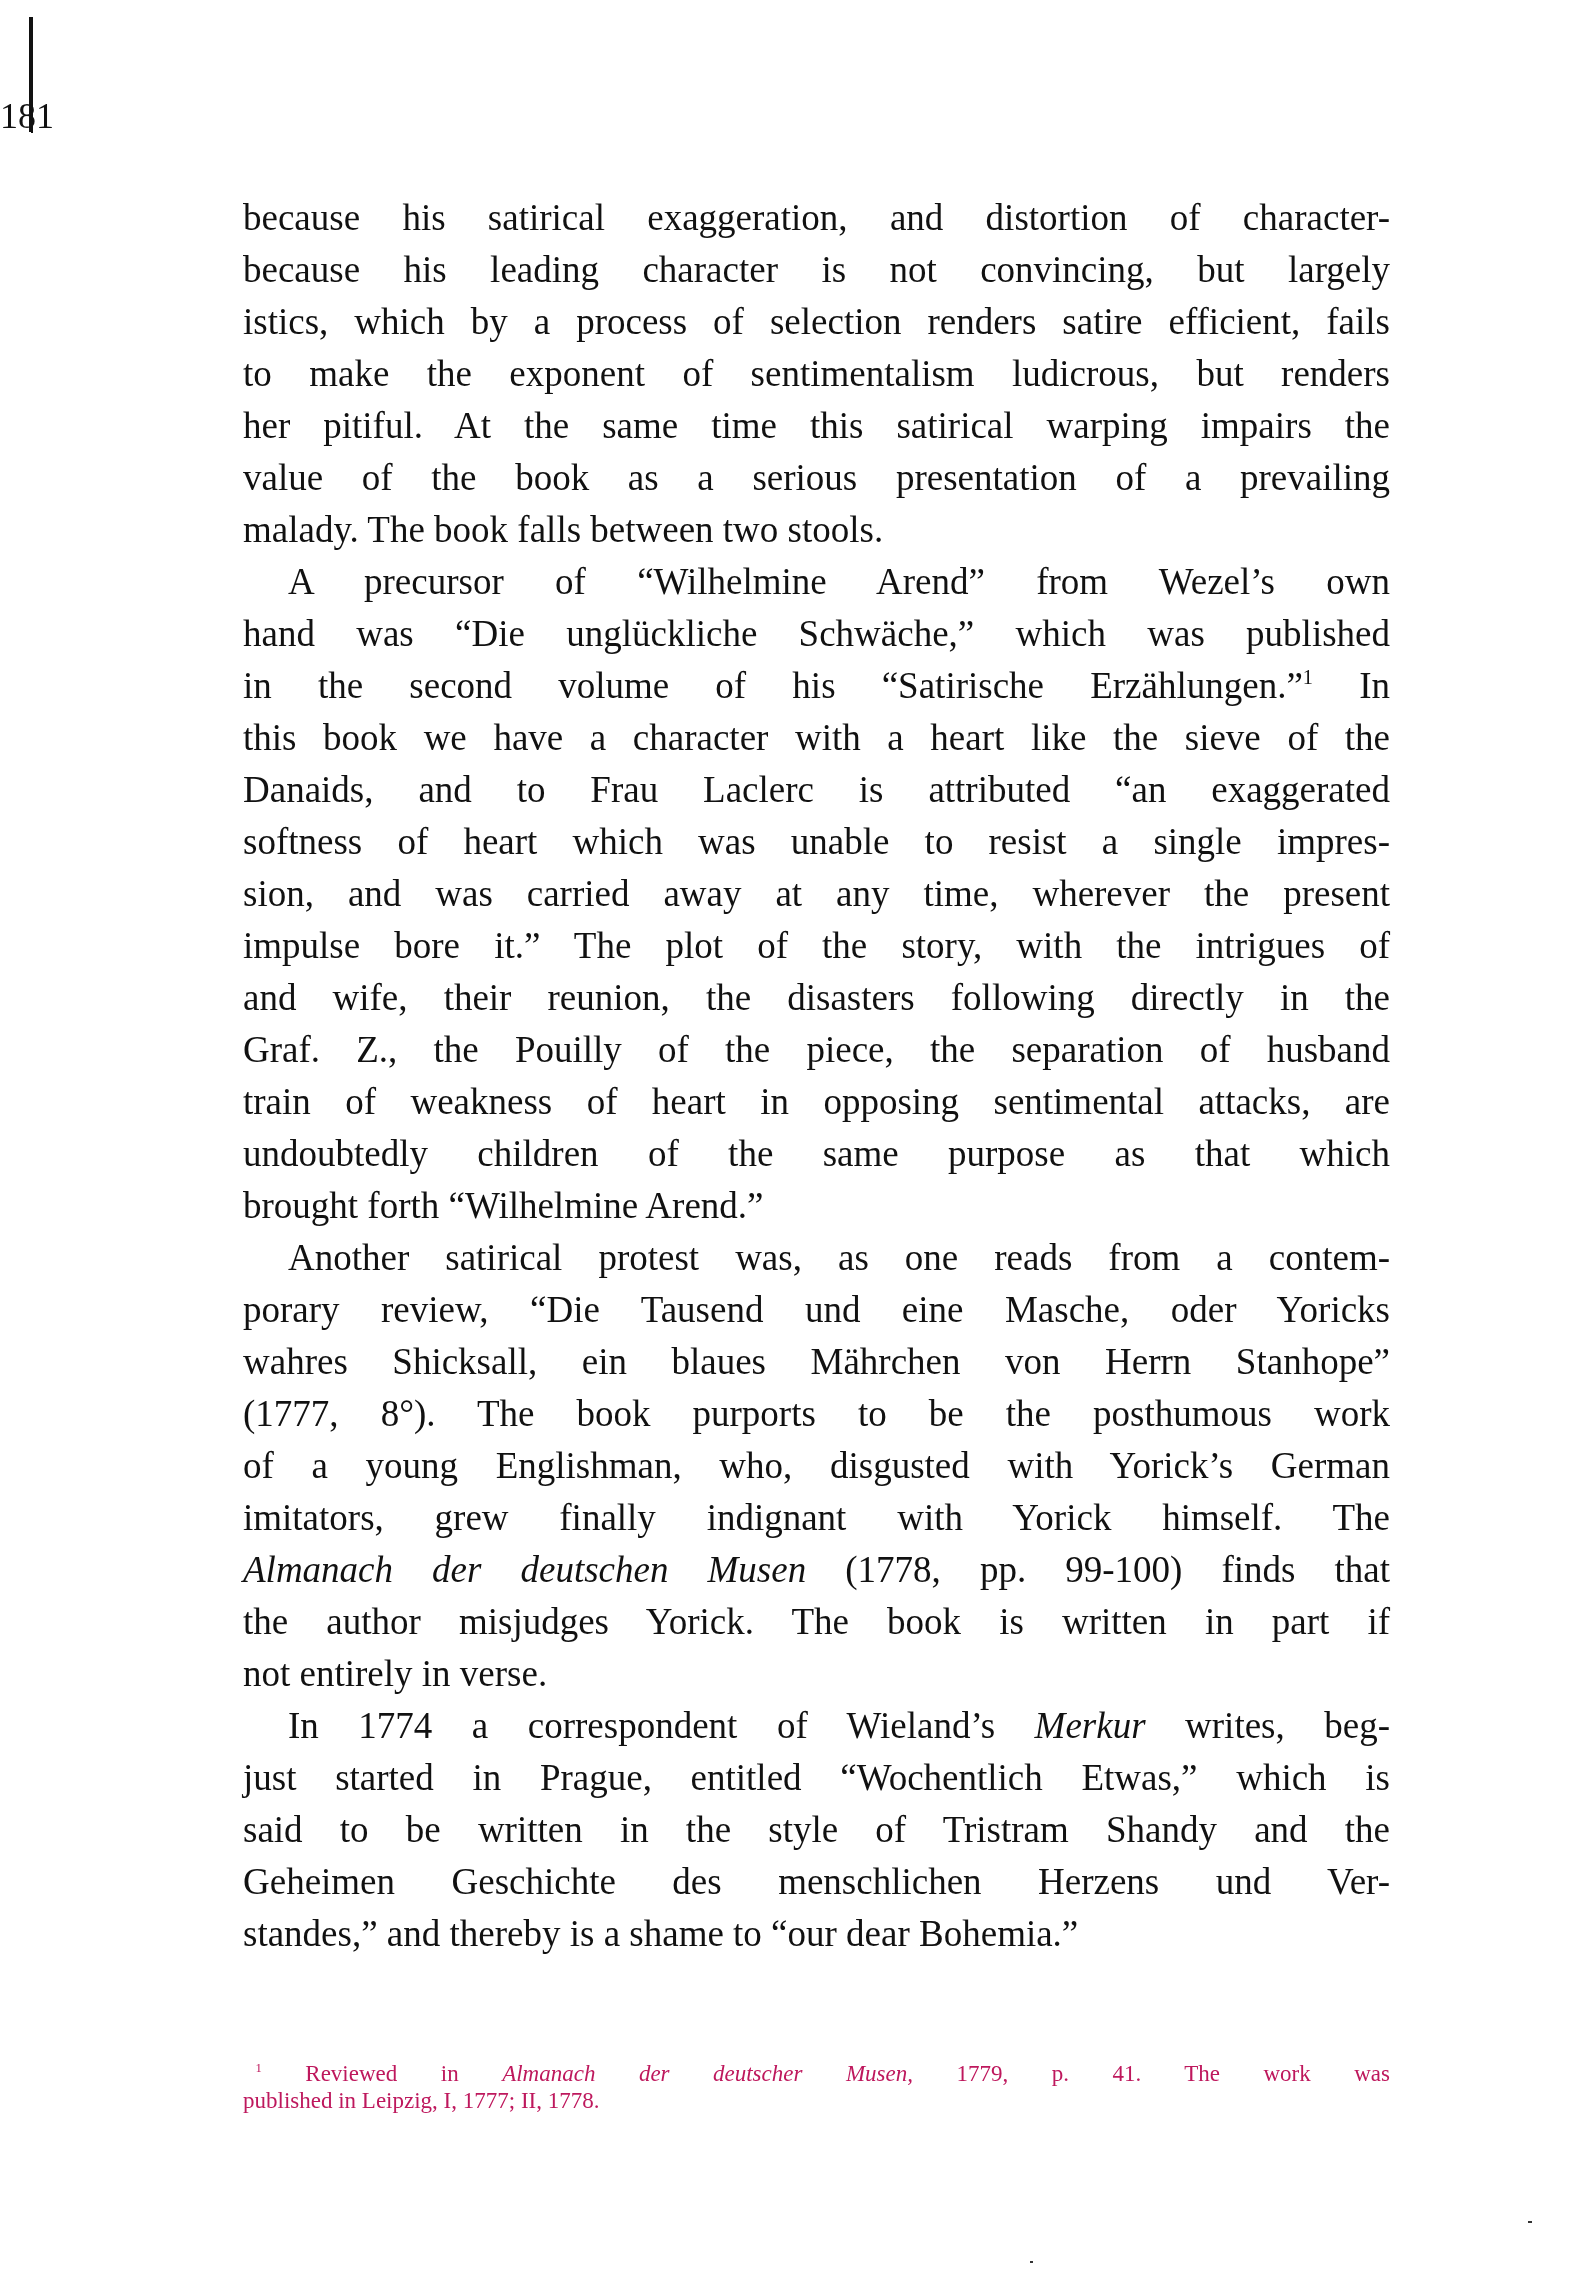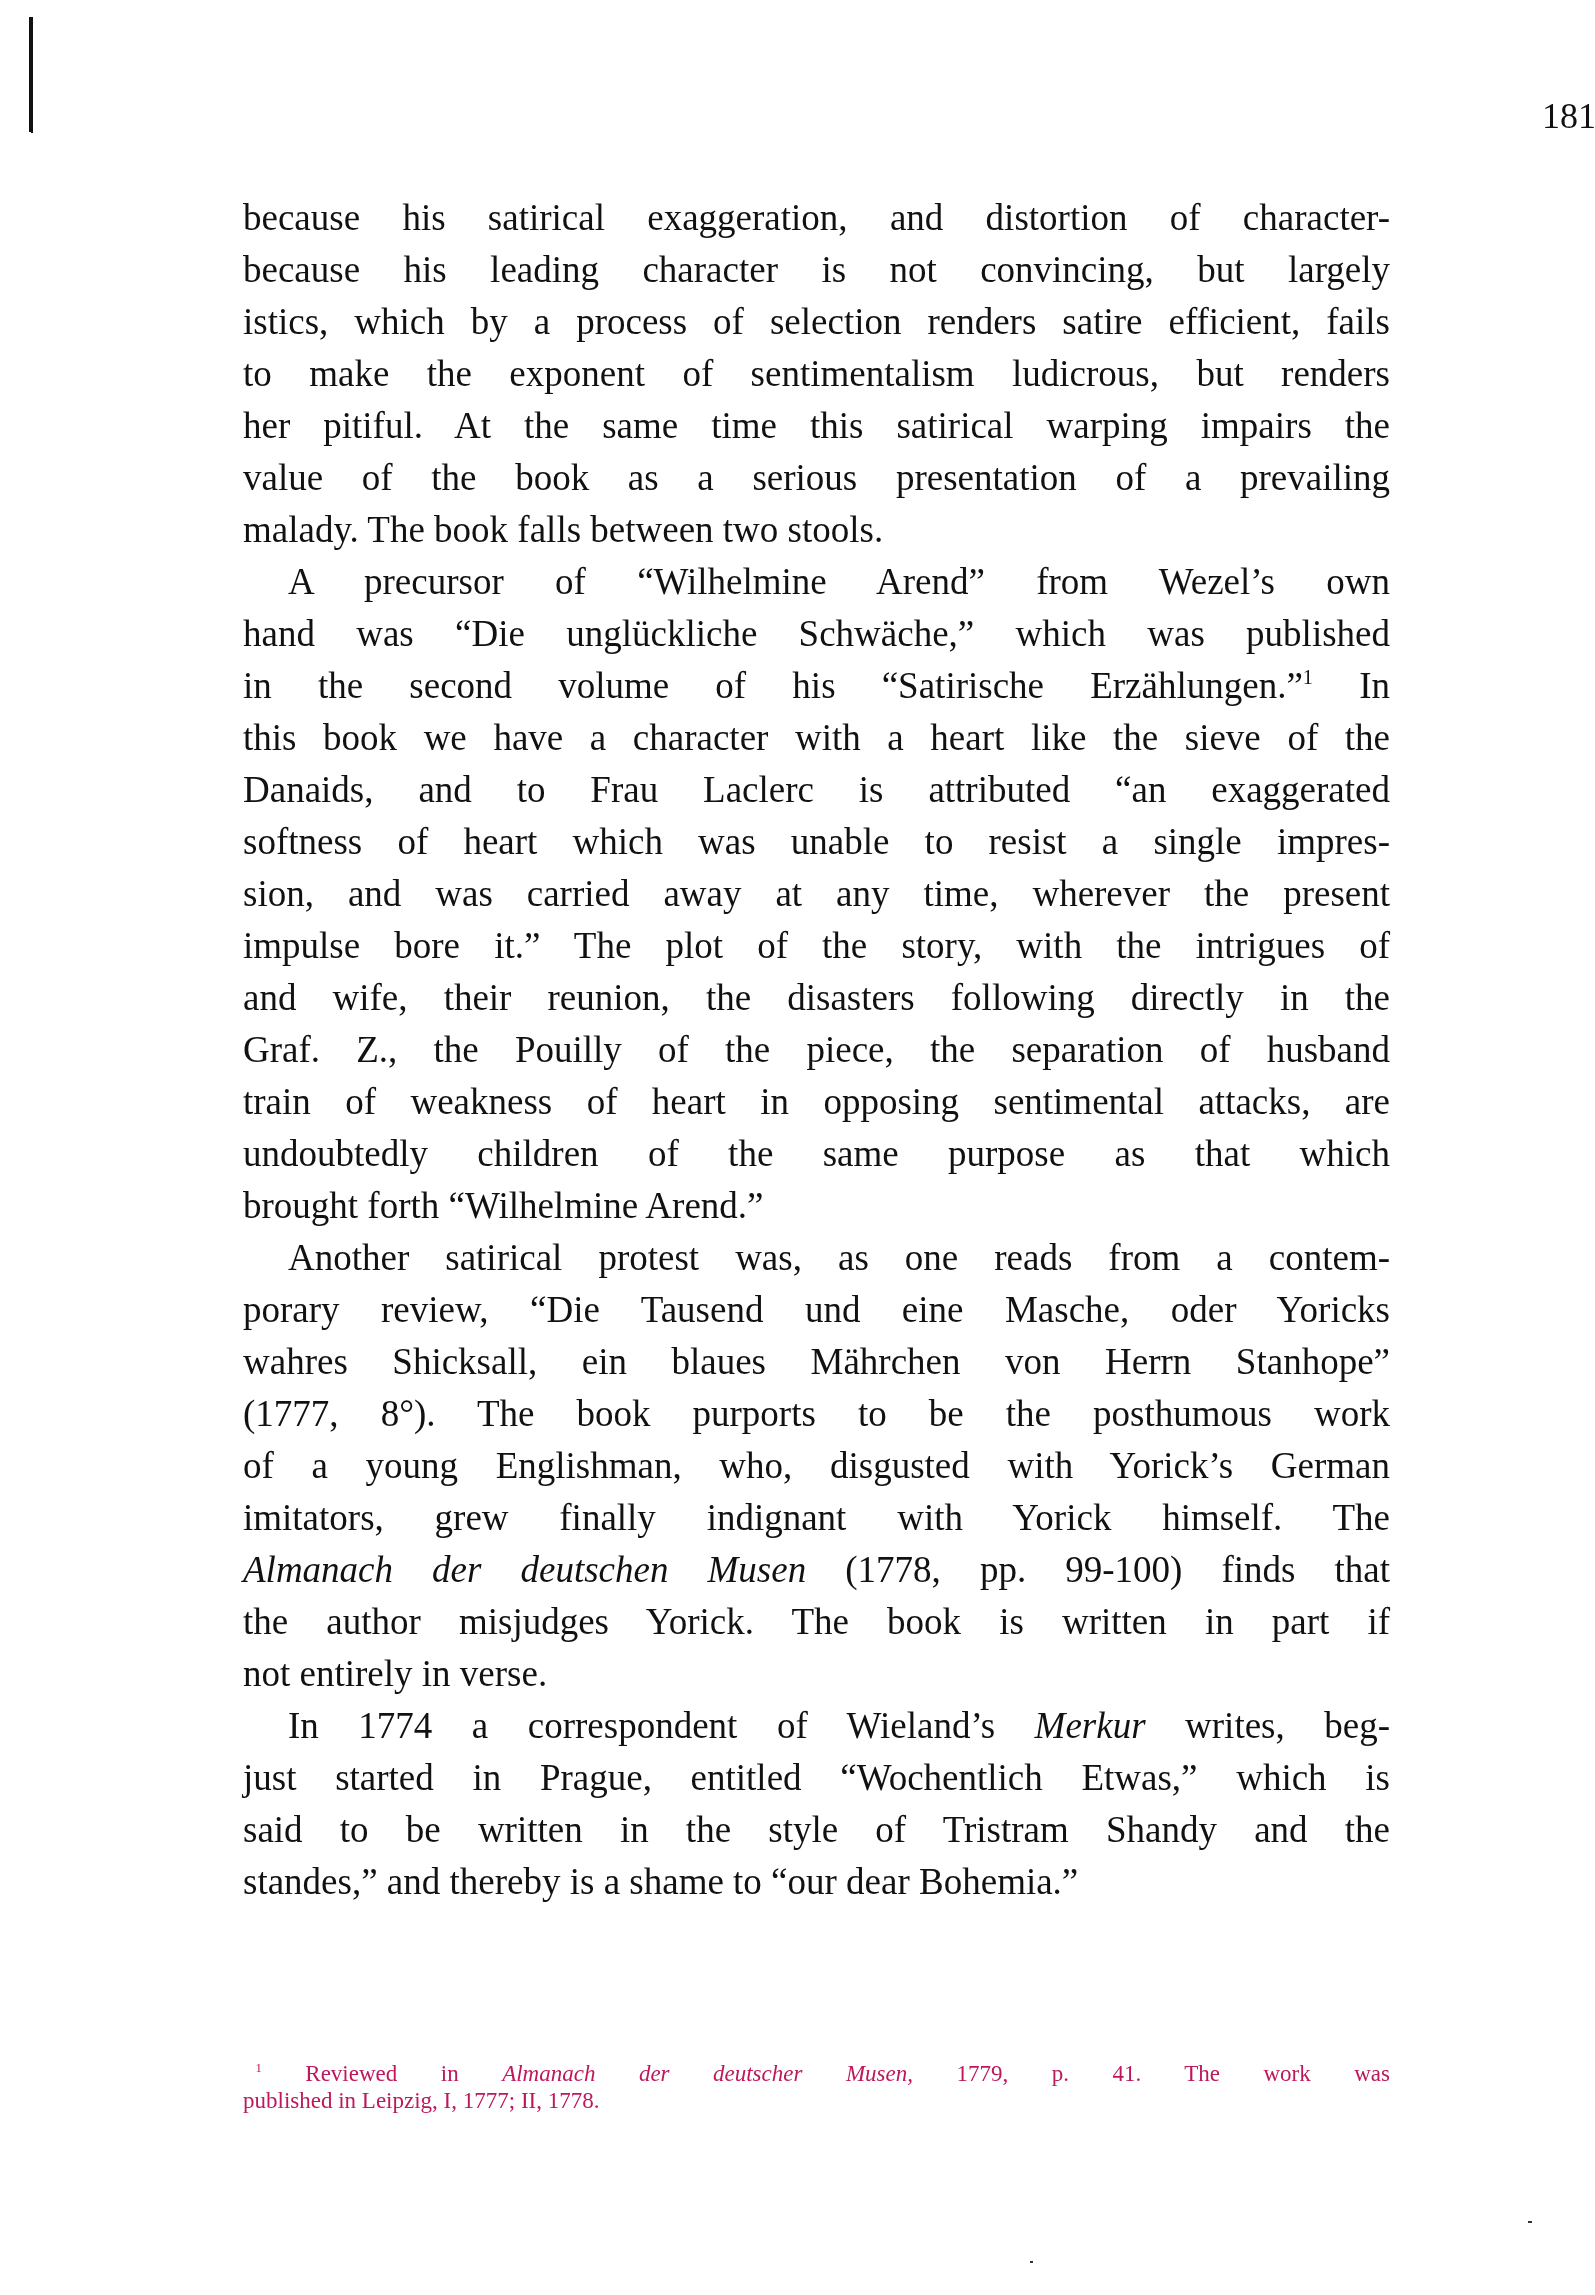--- a/index.html
+++ b/index.html
@@ -2,21 +2,21 @@
 <html style="font-size:14.3px"><head>
 <meta charset="utf-8">
 <style>
   html, body { margin: 0; padding: 0; background: #ffffff; }
   body { width: 1596px; height: 2295px; position: relative; overflow: hidden; }
   .page { position: absolute; left: 0; top: 0; width: 1596px; height: 2295px; background: #ffffff; }
   .scan-bar { position: absolute; left: 29px; top: 17px; width: 3.6px; height: 115px; background: #111; }
   .scan-bar.thin { left: 31px; top: 54px; width: 1.8px; height: 79px; }
   .page-number {
     position: absolute; left: 0; width: 1596px; top: 97px;
-    text-align: right;
+    text-align: left;
     font-family: "Liberation Serif", "DejaVu Serif", serif;
     font-size: 36px; line-height: 39px; color: #111;
   }
   .body {
     position: absolute; left: 243px; top: 192px; width: 1147px;
     font-family: "Liberation Serif", "DejaVu Serif", serif;
     font-size: 37px; color: #111;
   }
   .line {
     display: block; height: 52px; line-height: 52px;
@@ -75,20 +75,21 @@
     <span class="line">(1777, 8°).  The book purports to be the posthumous work</span>
     <span class="line">of a young Englishman, who, disgusted with Yorick’s German</span>
     <span class="line">imitators, grew finally indignant with Yorick himself.  The</span>
     <span class="line"><span class="it">Almanach der deutschen Musen</span><span> (1778, pp. 99-100) finds that</span></span>
     <span class="line">the author misjudges Yorick.  The book is written in part if</span>
     <span class="line last">not entirely in verse.</span>
 
     <span class="line indent"><span>In 1774 a correspondent of Wieland’s </span><span class="it">Merkur</span><span> writes, beg-</span></span>
     <span class="line">just started in Prague, entitled “Wochentlich Etwas,” which is</span>
     <span class="line">said to be written in the style of Tristram Shandy and the</span>
+    <span class="line">Geheimen Geschichte des menschlichen Herzens und Ver-</span>
     <span class="line last">standes,” and thereby is a shame to “our dear Bohemia.”</span>
   </div>
 
   <div class="footnotes">
     <span class="fn-line indent"><sup>1</sup><span> Reviewed in </span><span class="it">Almanach der deutscher Musen,</span><span> 1779, p. 41.  The work was</span></span>
     <span class="fn-line last">published in Leipzig, I, 1777; II, 1778.</span>
   </div>
 
   <div class="speck" style="left:1528px; top:2221px;"></div>
   <div class="speck" style="left:1030px; top:2261px; width:2.7px; height:1.8px;"></div>

